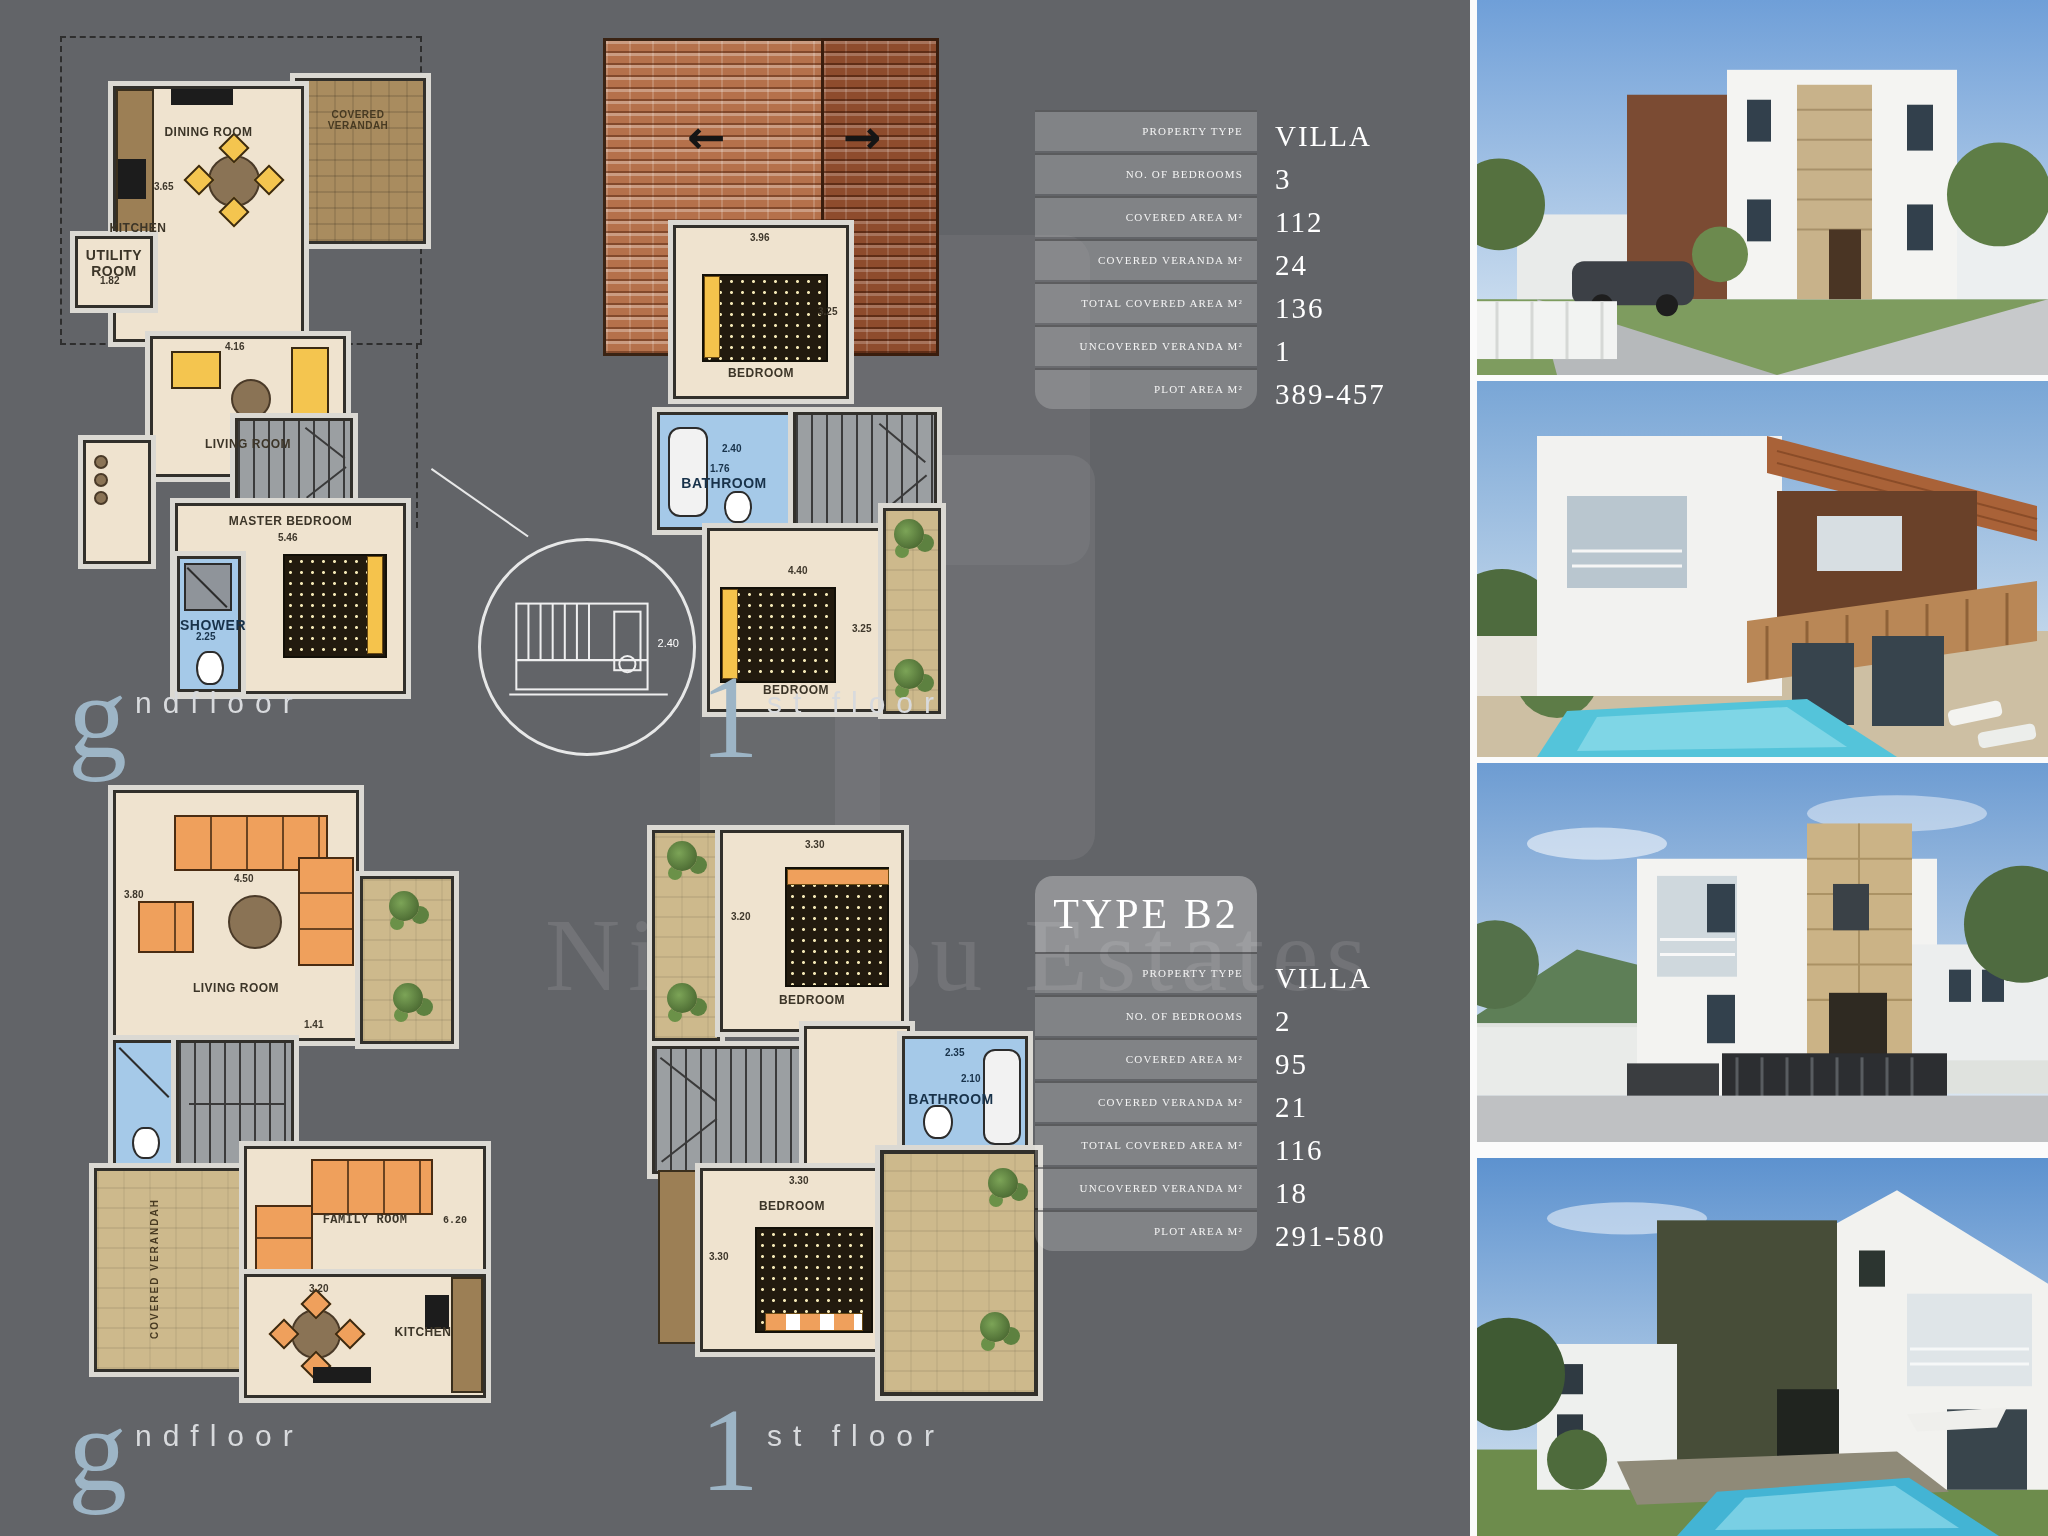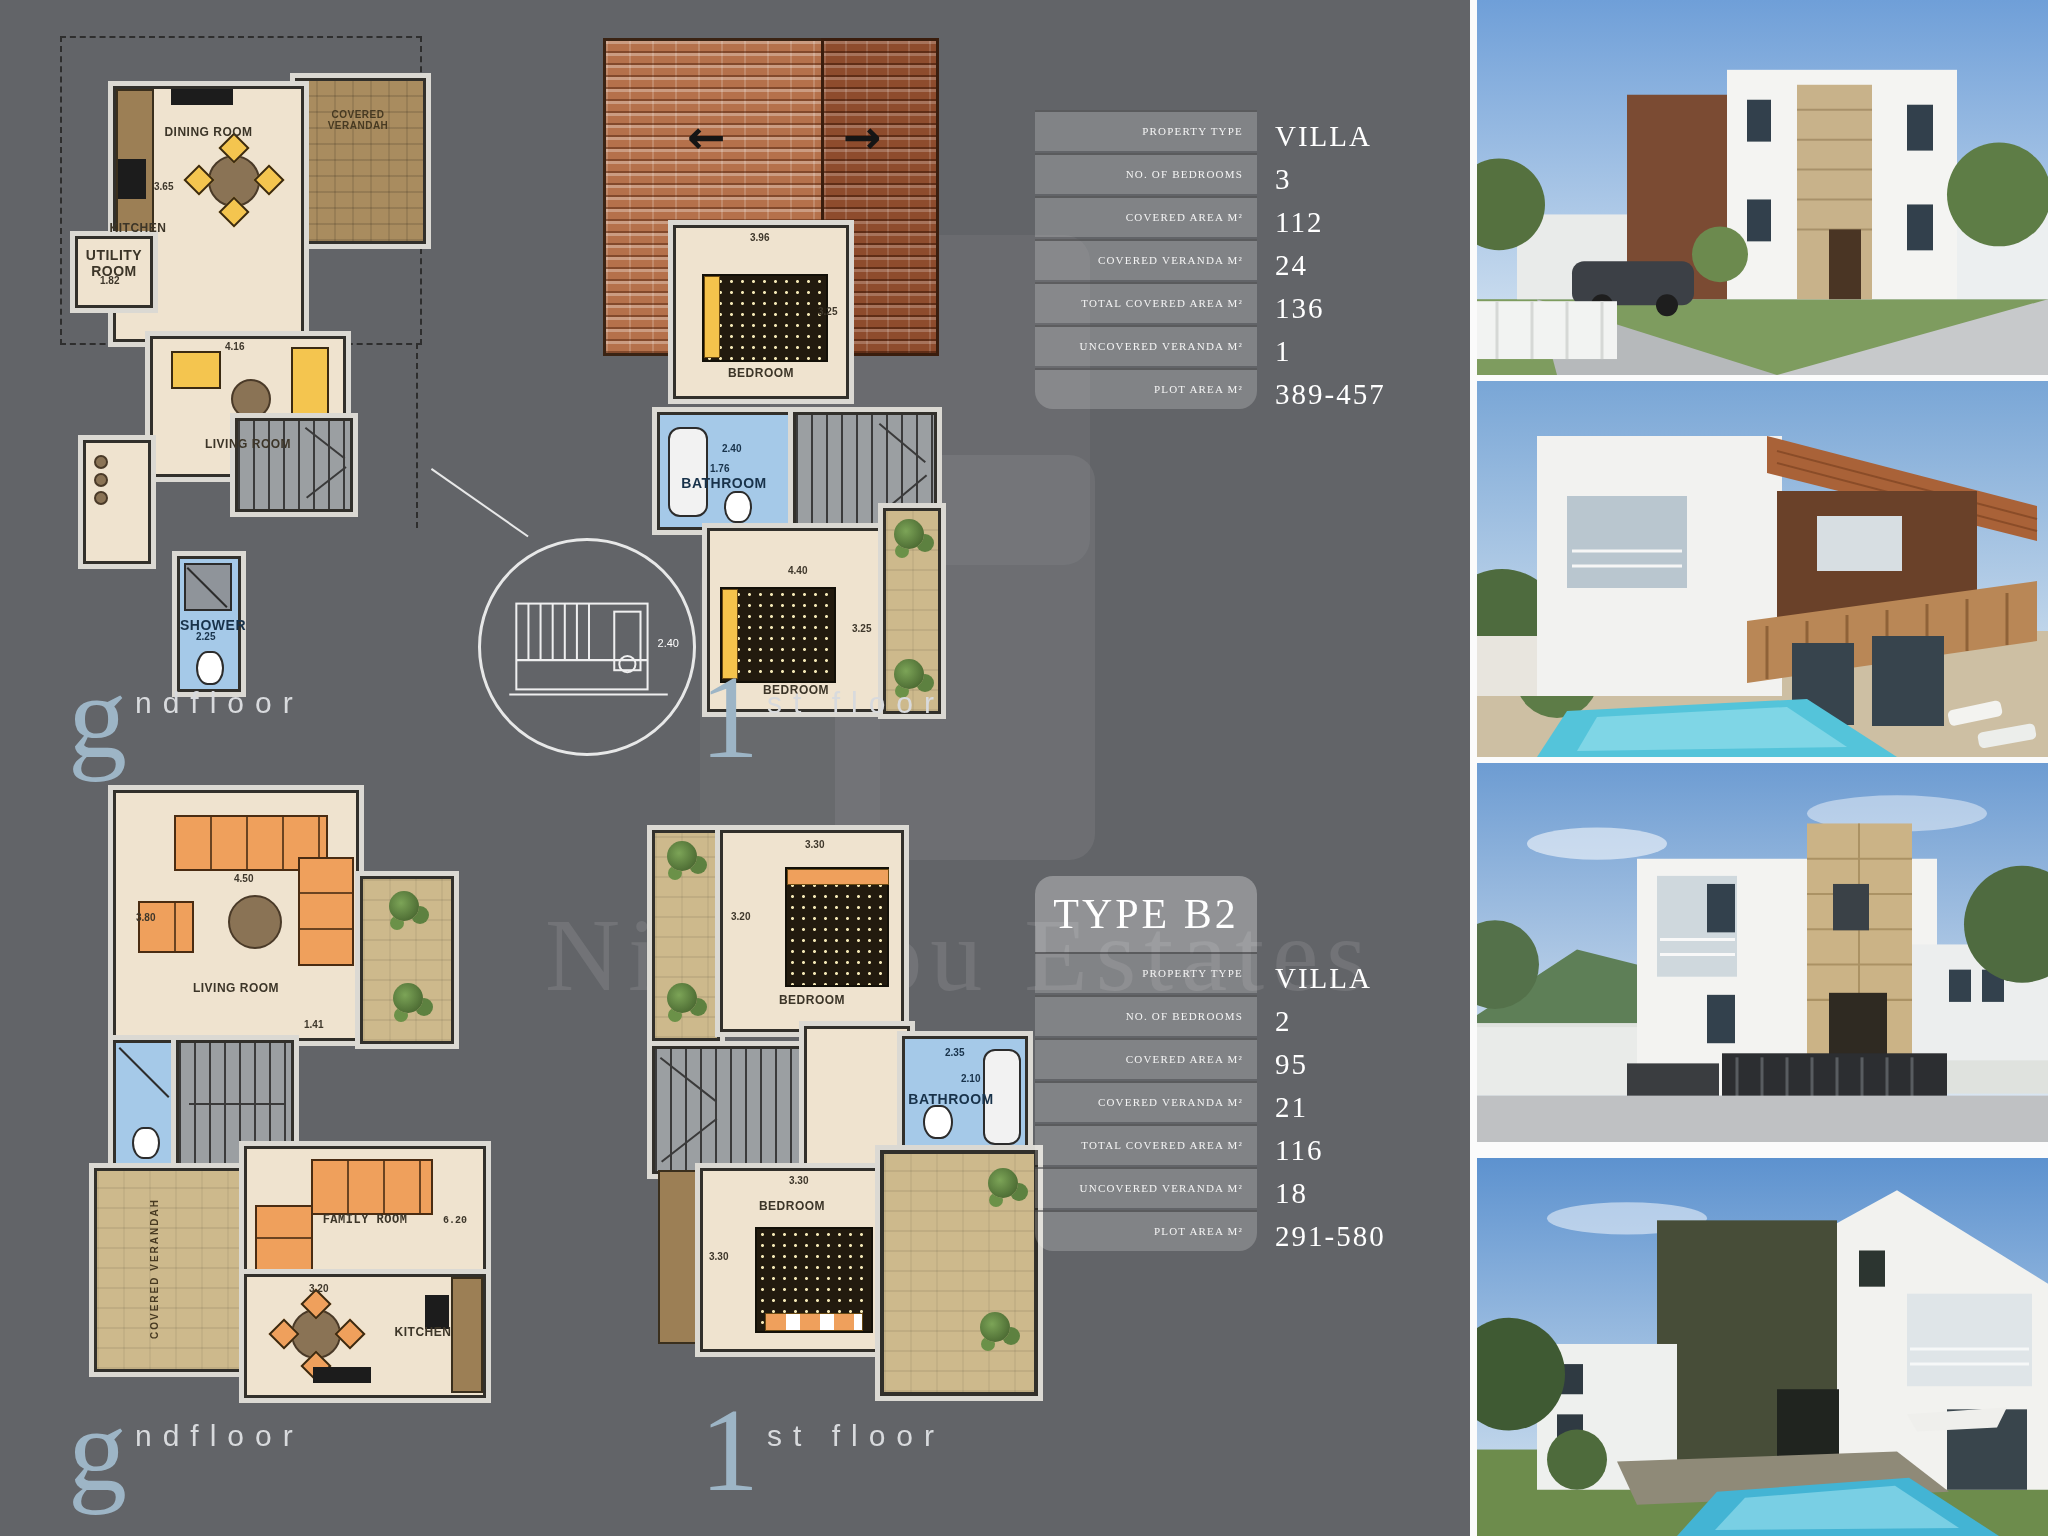--- a/index.html
+++ b/index.html
@@ -135,20 +135,27 @@
       <div class="rtable" style="left:8px;top:12px;width:10px;height:10px;"></div>
       <div class="rtable" style="left:8px;top:30px;width:10px;height:10px;"></div>
       <div class="rtable" style="left:8px;top:48px;width:10px;height:10px;"></div>
     </div>
 
     <div class="stairs" style="left:180px;top:390px;width:112px;height:88px;">
       <div class="diag" style="left:68px;top:6px;width:50px;transform:rotate(38deg);"></div>
       <div class="diag" style="left:68px;top:76px;width:50px;transform:rotate(-38deg);"></div>
     </div>
 
+    <div class="room" style="left:120px;top:475px;width:225px;height:185px;">
+      <div class="room-label" style="top:8px;">MASTER BEDROOM</div>
+      <div class="dim" style="left:100px;top:26px;">5.46</div>
+      <div class="bed" style="left:105px;top:48px;width:100px;height:100px;">
+        <div class="bed-strip" style="left:82px;top:0;width:14px;height:96px;"></div>
+      </div>
+    </div>
 
     <div class="blue" style="left:122px;top:528px;width:58px;height:130px;">
       <div class="shbox" style="left:4px;top:4px;width:44px;height:44px;">
         <div class="shline" style="left:2px;top:2px;width:56px;"></div>
       </div>
       <div class="room-label sm" style="top:58px;color:#18324a;">SHOWER</div>
       <div class="dim" style="left:16px;top:72px;color:#18324a;">2.25</div>
       <div class="wc" style="left:16px;top:92px;width:24px;height:30px;"></div>
     </div>
   </div>
@@ -227,21 +234,21 @@
   </div>
 
   <div class="plan" style="left:88px;top:778px;width:400px;height:625px;">
     <div class="room" style="left:25px;top:12px;width:240px;height:245px;">
       <div class="sofa-o" style="left:58px;top:22px;width:150px;height:52px;"></div>
       <div class="dim" style="left:118px;top:80px;">4.50</div>
       <div class="sofa-o" style="left:22px;top:108px;width:52px;height:48px;"></div>
       <div class="sofa-o vert" style="left:182px;top:64px;width:52px;height:105px;"></div>
       <div class="rtable" style="left:112px;top:102px;width:50px;height:50px;"></div>
       <div class="room-label" style="top:188px;">LIVING ROOM</div>
-      <div class="dim" style="left:20px;top:96px;margin-top:23px;">3.80</div>
+      <div class="dim" style="left:8px;top:96px;">3.80</div>
       <div class="dim" style="left:188px;top:226px;">1.41</div>
     </div>
 
     <div class="tan" style="left:272px;top:98px;width:88px;height:162px;">
       <div class="plant" style="left:26px;top:12px;"></div>
       <div class="plant" style="left:30px;top:104px;"></div>
     </div>
 
     <div class="blue" style="left:25px;top:262px;width:58px;height:122px;">
       <div class="shline" style="left:4px;top:4px;width:70px;"></div>

